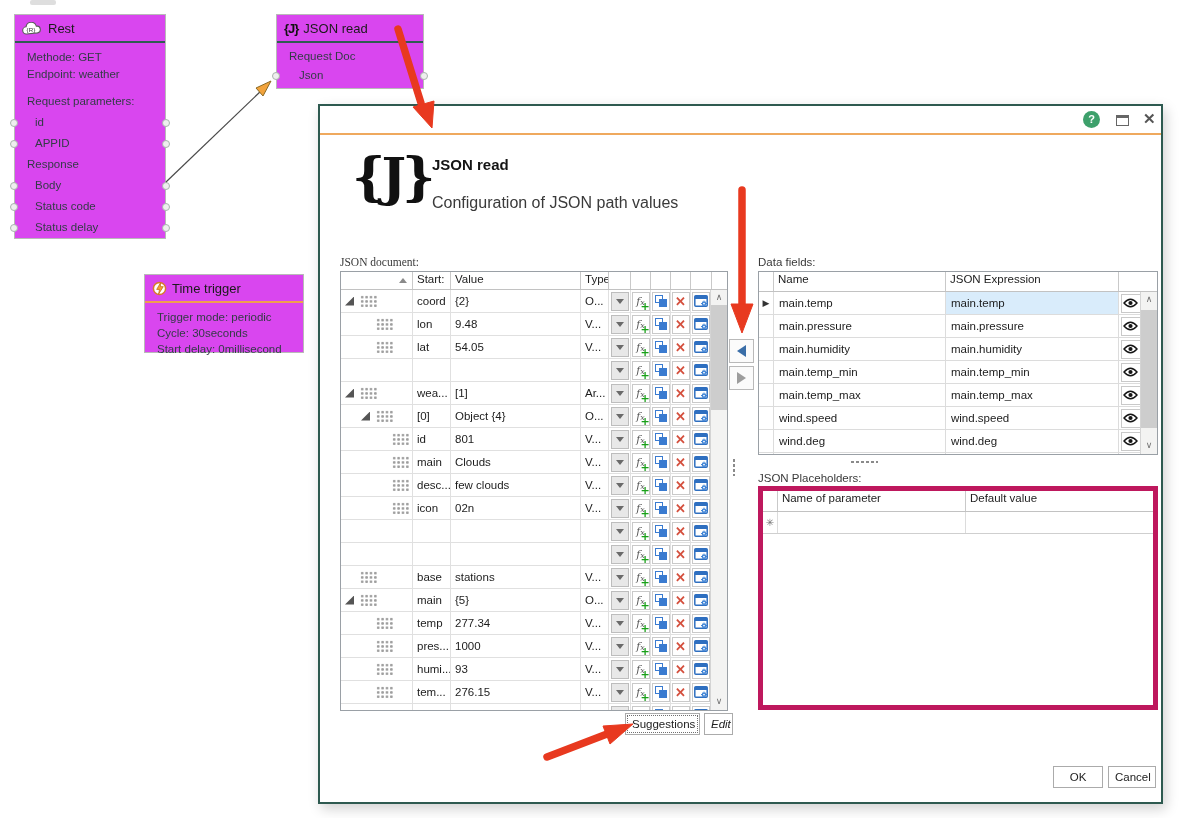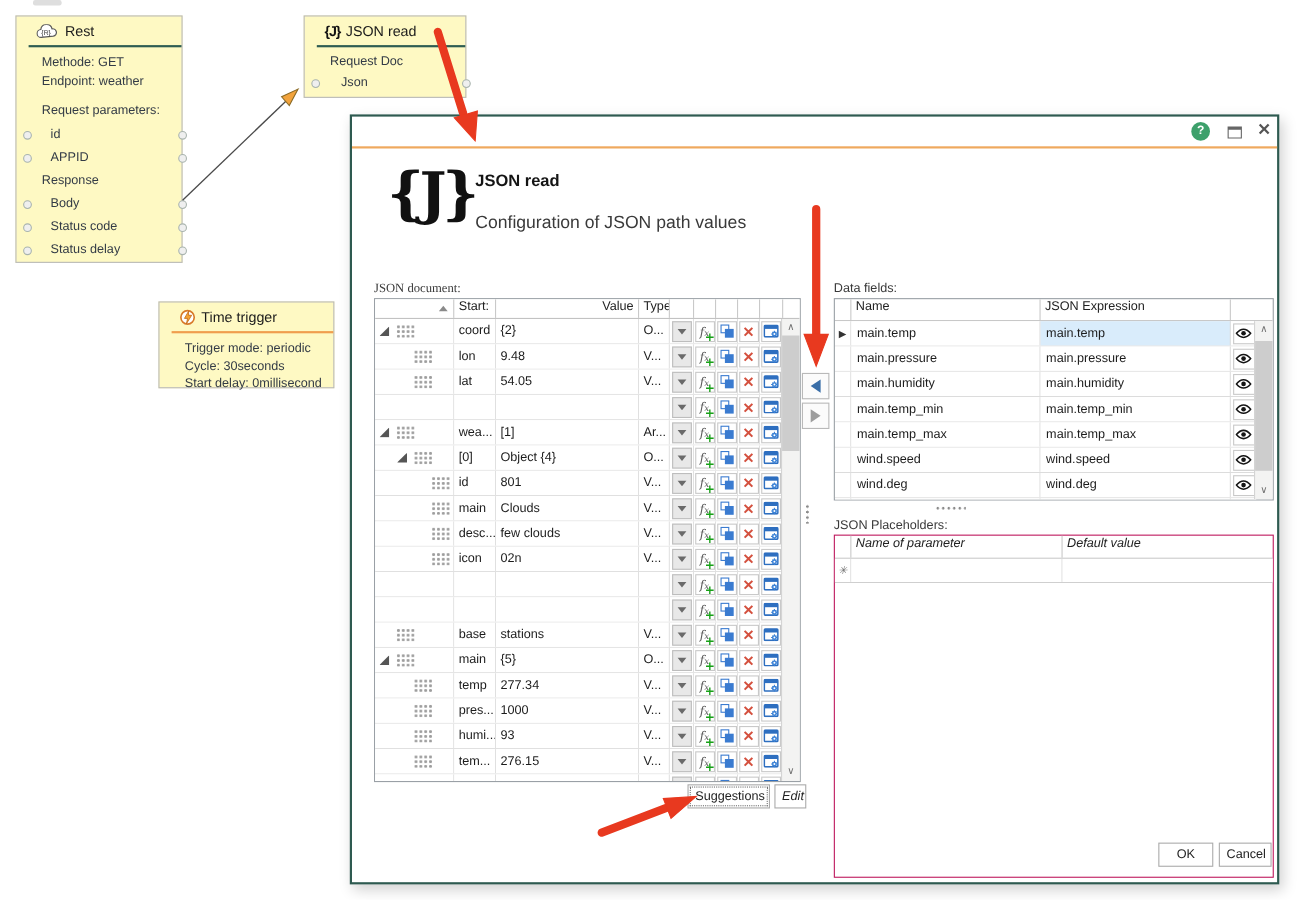--- a/index.html
+++ b/index.html
@@ -1,21 +1,21 @@
 <!DOCTYPE html>
 <html><head>
 <meta charset="utf-8">
 <style>
   *{margin:0;padding:0;box-sizing:border-box;}
   html,body{width:1185px;height:818px;}
   body{position:relative;background:#fff;font-family:"Liberation Sans",sans-serif;font-size:11.5px;color:#333;overflow:hidden;}
 
   
   .artifact{position:absolute;left:30px;top:0;width:26px;height:5px;background:#dedede;border-radius:2px;}
-  .node{position:absolute;background:#fef9c3;border:1px solid #b9b9b9;z-index:2;padding-left:11px;}
+  .node{position:absolute;background:#d946ef;border:1px solid #b9b9b9;z-index:2;}
   .node-title{display:flex;align-items:center;gap:5px;padding:4px 7px;height:26px;font-size:13px;color:#1b1b1b;white-space:nowrap;}
   .node-sep{height:2px;background:#2e5c52;}
   .node.time .node-sep{background:#f09e4e;}
   .node-body{padding:6px 12px 4px 12px;color:#333b46;}
   .nrow{position:relative;height:21px;line-height:21px;white-space:nowrap;}
   .nrow.tight{height:17px;line-height:17px;}
   .nrow.spacer{height:8px;}
   .nrow.indent .ntext{padding-left:8px;display:inline-block;}
   .node.time .nrow{height:16px;line-height:16px;}
   .port{position:absolute;width:8px;height:8px;border-radius:50%;background:#efefef;border:1px solid #a9b4ae;top:50%;margin-top:-4px;z-index:4;}
@@ -43,21 +43,21 @@
   .dlg-sub{position:absolute;left:112px;top:88px;font-size:16px;color:#3a3a3a;}
   .sec-label{position:absolute;font-size:11.5px;color:#3a3a3a;}
   #lbl-jd{left:20px;top:150px;font-family:Liberation Serif, serif;}
   #lbl-df{left:438px;top:150px;}
   #lbl-ph{left:438px;top:366px;}
 
   
   .jd{position:absolute;left:20px;top:165px;width:388px;height:440px;border:1px solid #9aa0a6;overflow:hidden;background:#fff;}
   .jd-h{display:flex;height:18px;border-bottom:1px solid #c2c2c2;background:#fff;}
   .hc{border-right:1px solid #c9c9c9;padding:1px 4px;font-size:11.5px;color:#222;position:relative;white-space:nowrap;overflow:hidden;}
-  .w-tree{width:72px;}.w-name{width:38px;}.w-val{width:130px;text-align:right;}.w-type{width:28px;}
+  .w-tree{width:72px;}.w-name{width:38px;}.w-val{width:130px;}.w-type{width:28px;}
   .w-dd{width:22px;}.w-ic{width:20px;}.w-ic2{width:21px;}
   .sort{position:absolute;right:5px;top:6px;width:0;height:0;border-left:4px solid transparent;border-right:4px solid transparent;border-bottom:5px solid #8a8a8a;}
   .jd-row{display:flex;height:23px;border-bottom:1px solid #e0e0e0;}
   .jd-row .c{border-right:1px solid #e0e0e0;height:100%;display:flex;align-items:center;overflow:hidden;background:#fff;}
   .c.tx{padding:0 4px;font-size:11.5px;color:#1c1c1c;white-space:nowrap;}
   .muted{color:#9a9a9a;}
   .exp{width:9px;height:9px;background:#555;clip-path:polygon(100% 0,100% 100%,0 100%);flex:none;}
   .exp.hid{visibility:hidden;}
   .grid{width:17px;height:12px;margin-left:6px;flex:none;background-image:radial-gradient(circle,#9e9e9e 1.2px,transparent 1.3px);background-size:4.4px 4.3px;}
   .ddb{width:18px;height:19px;margin:auto;background:#e8e8e8;border:1px solid #bdbdbd;display:flex;align-items:center;justify-content:center;}
@@ -93,21 +93,21 @@
   .df-h{display:flex;height:20px;border-bottom:1px solid #c2c2c2;}
   .dw-ind{width:15px;}.dw-name{width:172px;}.dw-exp{width:173px;}.dw-eye{width:23px;}
   .df-row{display:flex;height:23px;border-bottom:1px solid #dcdcdc;}
   .df-row .c{border-right:1px solid #dcdcdc;height:100%;display:flex;align-items:center;overflow:hidden;background:#fff;}
   .df-row .c.tx{padding:0 5px;font-size:11.5px;color:#1c1c1c;white-space:nowrap;}
   .df-row .c.sel{background:#d9ecfb;}
   .rowptr{font-size:9px;color:#333;margin:auto;}
   .df .sb{top:20px;}
 
   
-  .ph{position:absolute;left:438px;top:380px;width:400px;height:312px;border:1px solid #be185d;background:#fff;font-style:italic;}
+  .ph{position:absolute;left:438px;top:380px;width:400px;height:224px;border:5px solid #be185d;background:#fff;}
   .ph-h{display:flex;height:21px;border-bottom:1px solid #c2c2c2;}
   .pw-ind{width:15px;}.pw-name{width:192px;}.pw-def{width:191px;}
   .ph-row{display:flex;height:22px;border-bottom:1px solid #cfcfcf;}
   .ph-row .c{border-right:1px solid #dcdcdc;height:100%;display:flex;align-items:center;background:#fff;}
   .star{margin:auto;font-size:10px;color:#777;}
 
   
   .btn{position:absolute;height:22px;border:1px solid #ababab;background:#fff;font-size:11.5px;color:#222;font-family:"Liberation Sans",sans-serif;text-align:center;padding:0 6px;}
   #btn-sugg{left:305px;top:607px;width:75px;outline:1px dotted #707070;outline-offset:-3px;}
   #btn-edit{left:384px;top:607px;width:29px;font-style:italic;}

